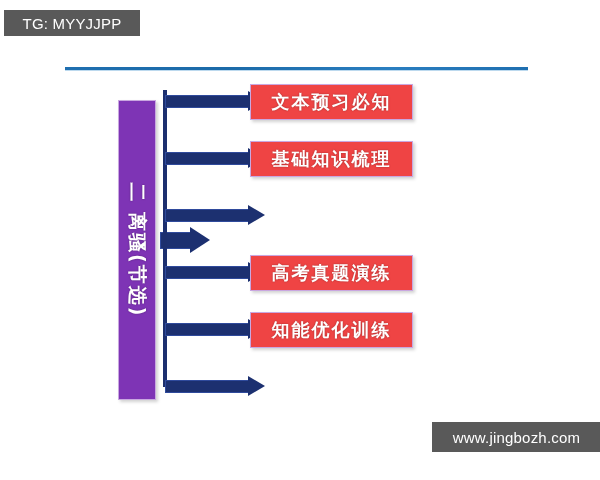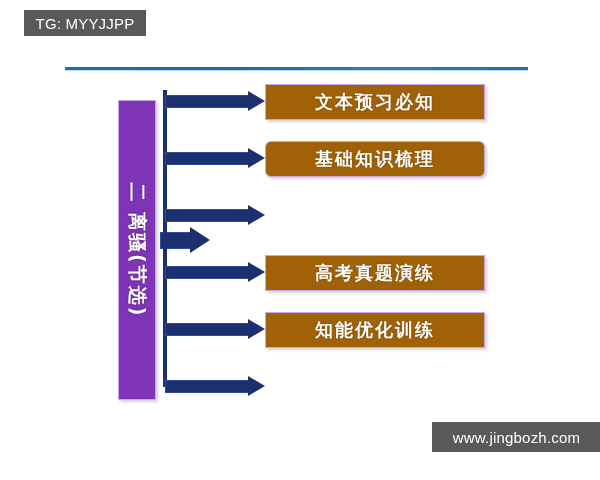--- a/index.html
+++ b/index.html
@@ -27,23 +27,23 @@
     background: #595959;
     color: #ffffff;
     font-family: "Liberation Sans", "DejaVu Sans", sans-serif;
     display: flex;
     align-items: center;
     justify-content: center;
     letter-spacing: 0.2px;
     white-space: nowrap;
   }
   #wm-top {
-    left: 24px;
+    left: 4px;
     top: 10px;
-    width: 122px;
+    width: 136px;
     height: 26px;
     font-size: 15px;
   }
   #wm-bottom {
     left: 432px;
     top: 422px;
     width: 169px;
     height: 30px;
     font-size: 15px;
   }
@@ -150,24 +150,24 @@
   }
   .branch .head {
     left: 83px;
     top: -4px;
     border-width: 10px 0 10px 17px;
   }
 
   
   .node {
     position: absolute;
-    left: 265px;
-    width: 220px;
+    left: 250px;
+    width: 163px;
     height: 36px;
-    background: #a16207;
+    background: #ef4444;
     border: 1px solid #c9a7e0;
     box-sizing: border-box;
     box-shadow: 2px 2px 3px rgba(0,0,0,0.18);
     display: flex;
     align-items: center;
     justify-content: center;
   }
   .node span {
     color: #ffffff;
     font-weight: bold;
@@ -219,21 +219,21 @@
     <div class="head"></div>
   </div>
   <div class="arrow branch" style="top:380px;">
     <div class="shaft"></div>
     <div class="head"></div>
   </div>
 
   <div class="node" style="top:84px;">
     <span>文本预习必知</span>
   </div>
-  <div class="node" style="top:141px;border-radius:6px;">
+  <div class="node" style="top:141px;">
     <span>基础知识梳理</span>
   </div>
   <div class="node" style="top:312px;">
     <span>知能优化训练</span>
   </div>
   <div class="node" style="top:255px;">
     <span>高考真题演练</span>
   </div>
 
   <div class="wm" id="wm-bottom">www.jingbozh.com</div>

